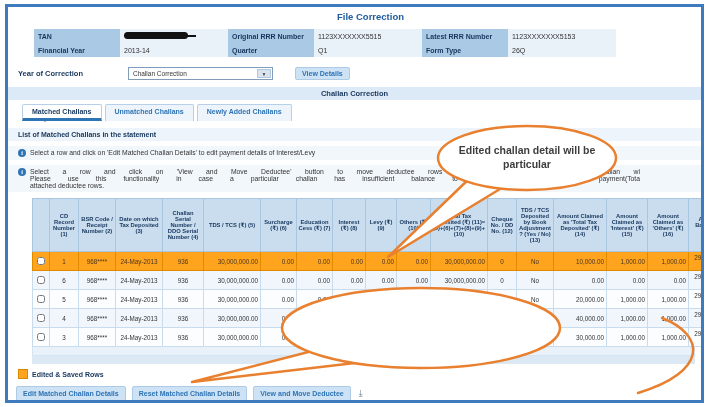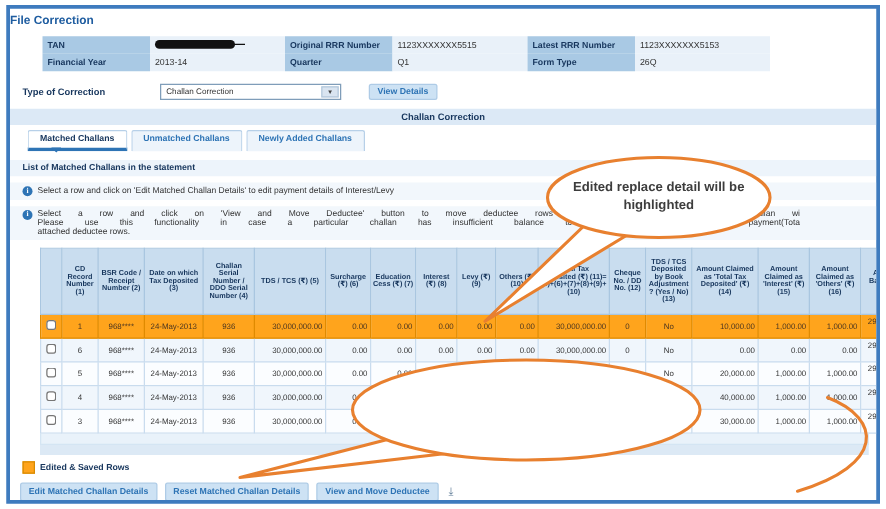--- a/index.html
+++ b/index.html
@@ -1,19 +1,19 @@
 <!DOCTYPE html>
 <html><head>
 <meta charset="utf-8">
 <style>
   html,body{margin:0;padding:0;}
   .page{position:relative;width:709px;height:407px;background:#fff;font-family:"Liberation Sans","DejaVu Sans",sans-serif;overflow:hidden;}
   .window{position:absolute;left:5px;top:4px;width:693px;height:393px;border:3px solid #3E7BBE;background:#fff;overflow:hidden;}
 
-  .title{margin-top:4px;text-align:left;font-size:9.5px;font-weight:bold;color:#1F5DA0;}
+  .title{margin-top:4px;text-align:center;font-size:9.5px;font-weight:bold;color:#1F5DA0;padding-left:32px;}
 
   
   .summary{margin:7px 0 0 26px;border-collapse:collapse;}
   .summary td{height:14px;font-size:7px;padding:0 4px;vertical-align:middle;}
   .summary td.lbl{background:#A9C9E4;color:#17365D;font-weight:bold;width:78px;}
   .summary td.val{background:#E9F1F9;color:#333;width:100px;}
   .redacted{display:inline-block;width:64px;height:7px;background:#111;border-radius:4px;position:relative;}
   .redacted::after{content:"";position:absolute;right:-8px;top:3px;width:12px;height:1.5px;background:#111;}
 
   
@@ -84,21 +84,21 @@
         <td class="val">2013-14</td>
         <td class="lbl">Quarter</td>
         <td class="val">Q1</td>
         <td class="lbl">Form Type</td>
         <td class="val">26Q</td>
       </tr>
     </tbody>
       </table>
 
     <div class="type-row">
-      <span class="lbl">Type of Correction</span>
+      <span class="lbl">Year of Correction</span>
       <div class="select">
         <span>Challan Correction</span>
         <span class="arrow">▼</span>
       </div>
       <button class="mini-btn">View Details</button>
     </div>
 
     <div class="band">Challan Correction</div>
 
     <div class="tabs">
@@ -263,20 +263,20 @@
       <button class="btn">View and Move Deductee</button>
       <span class="export">⤓</span>
     </div>
 
   </div>
 
   <svg class="co-svg" style="left:380px;top:120px;" width="245" height="145" viewBox="0 0 245 145">
     <polygon points="8,137 92,56 125,66" fill="#ffffff" stroke="#E8802F" stroke-width="2.5" stroke-linejoin="round"></polygon>
     <ellipse cx="147" cy="38" rx="89" ry="32" fill="#ffffff" stroke="#E8802F" stroke-width="2.5"></ellipse>
   </svg>
-  <div class="co-text" style="left:448px;top:130px;width:158px;height:56px;">Edited replace detail will be highlighted</div>
+  <div class="co-text" style="left:448px;top:130px;width:158px;height:56px;">Edited challan detail will be particular</div>
 
   <svg class="co-svg" style="left:180px;top:285px;" width="529" height="122" viewBox="0 0 529 122">
     <polygon points="12,97 140,64 175,78" fill="#ffffff" stroke="#E8802F" stroke-width="2.5" stroke-linejoin="round"></polygon>
     <path d="M 482 33 C 526 50, 528 87, 458 108" fill="none" stroke="#E8802F" stroke-width="2.5" stroke-linecap="round"></path>
     <ellipse cx="241" cy="43" rx="139" ry="40" fill="#ffffff" stroke="#E8802F" stroke-width="2.5"></ellipse>
   </svg>
 </div>
 
 </body></html>

